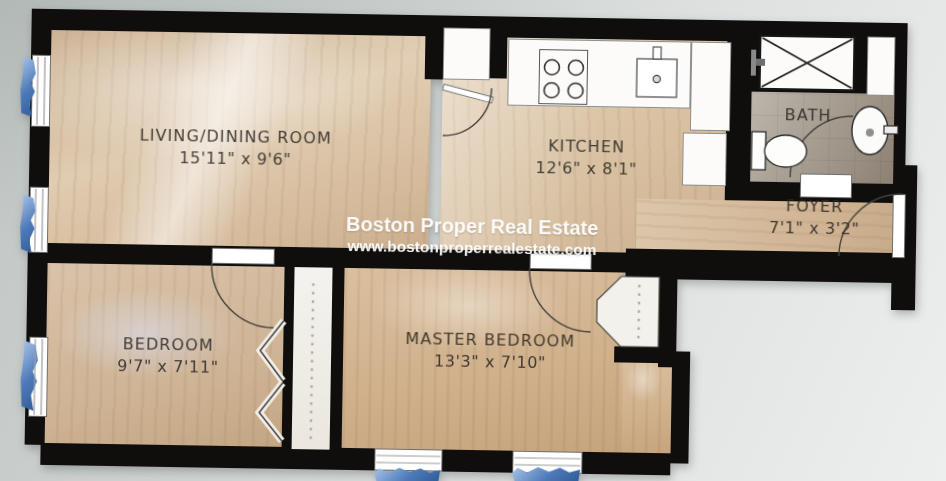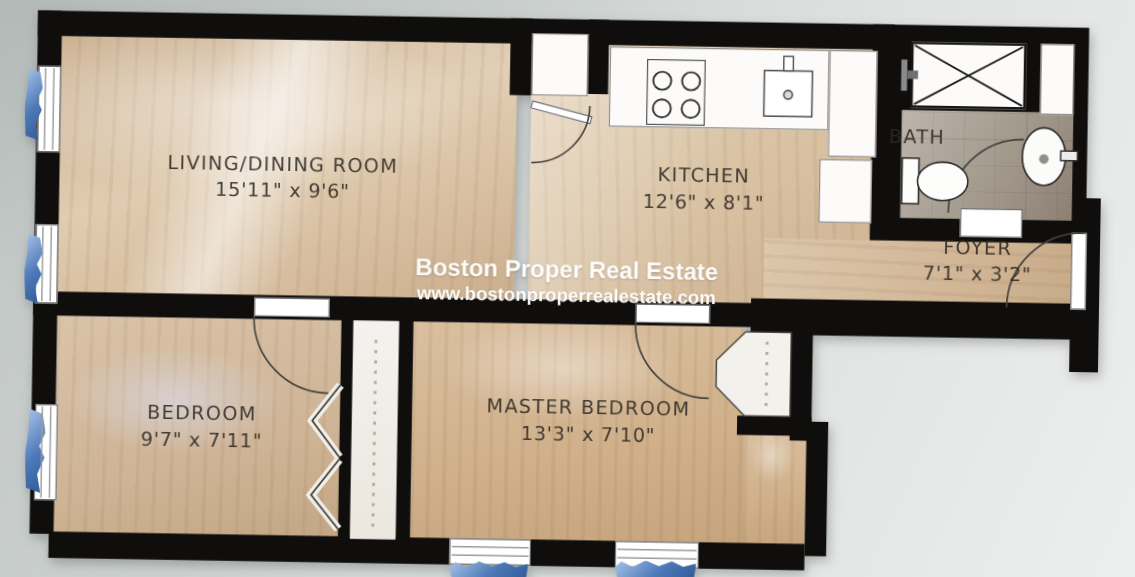--- a/index.html
+++ b/index.html
@@ -173,21 +173,21 @@
     </svg>
 
     <div class="label" style="left:208px;top:144px;">
       <div class="rname">LIVING/DINING ROOM</div>
       <div class="rdims">15'11" x 9'6"</div>
     </div>
     <div class="label" style="left:559px;top:148px;">
       <div class="rname">KITCHEN</div>
       <div class="rdims">12'6" x 8'1"</div>
     </div>
-    <div class="label" style="left:736px;top:102px;">
+    <div class="label" style="left:780px;top:102px;">
       <div class="rname">BATH</div>
     </div>
     <div class="label" style="left:788px;top:204px;">
       <div class="rname">FOYER</div>
       <div class="rdims">7'1" x 3'2"</div>
     </div>
     <div class="label" style="left:144px;top:353px;">
       <div class="rname">BEDROOM</div>
       <div class="rdims">9'7" x 7'11"</div>
     </div>

